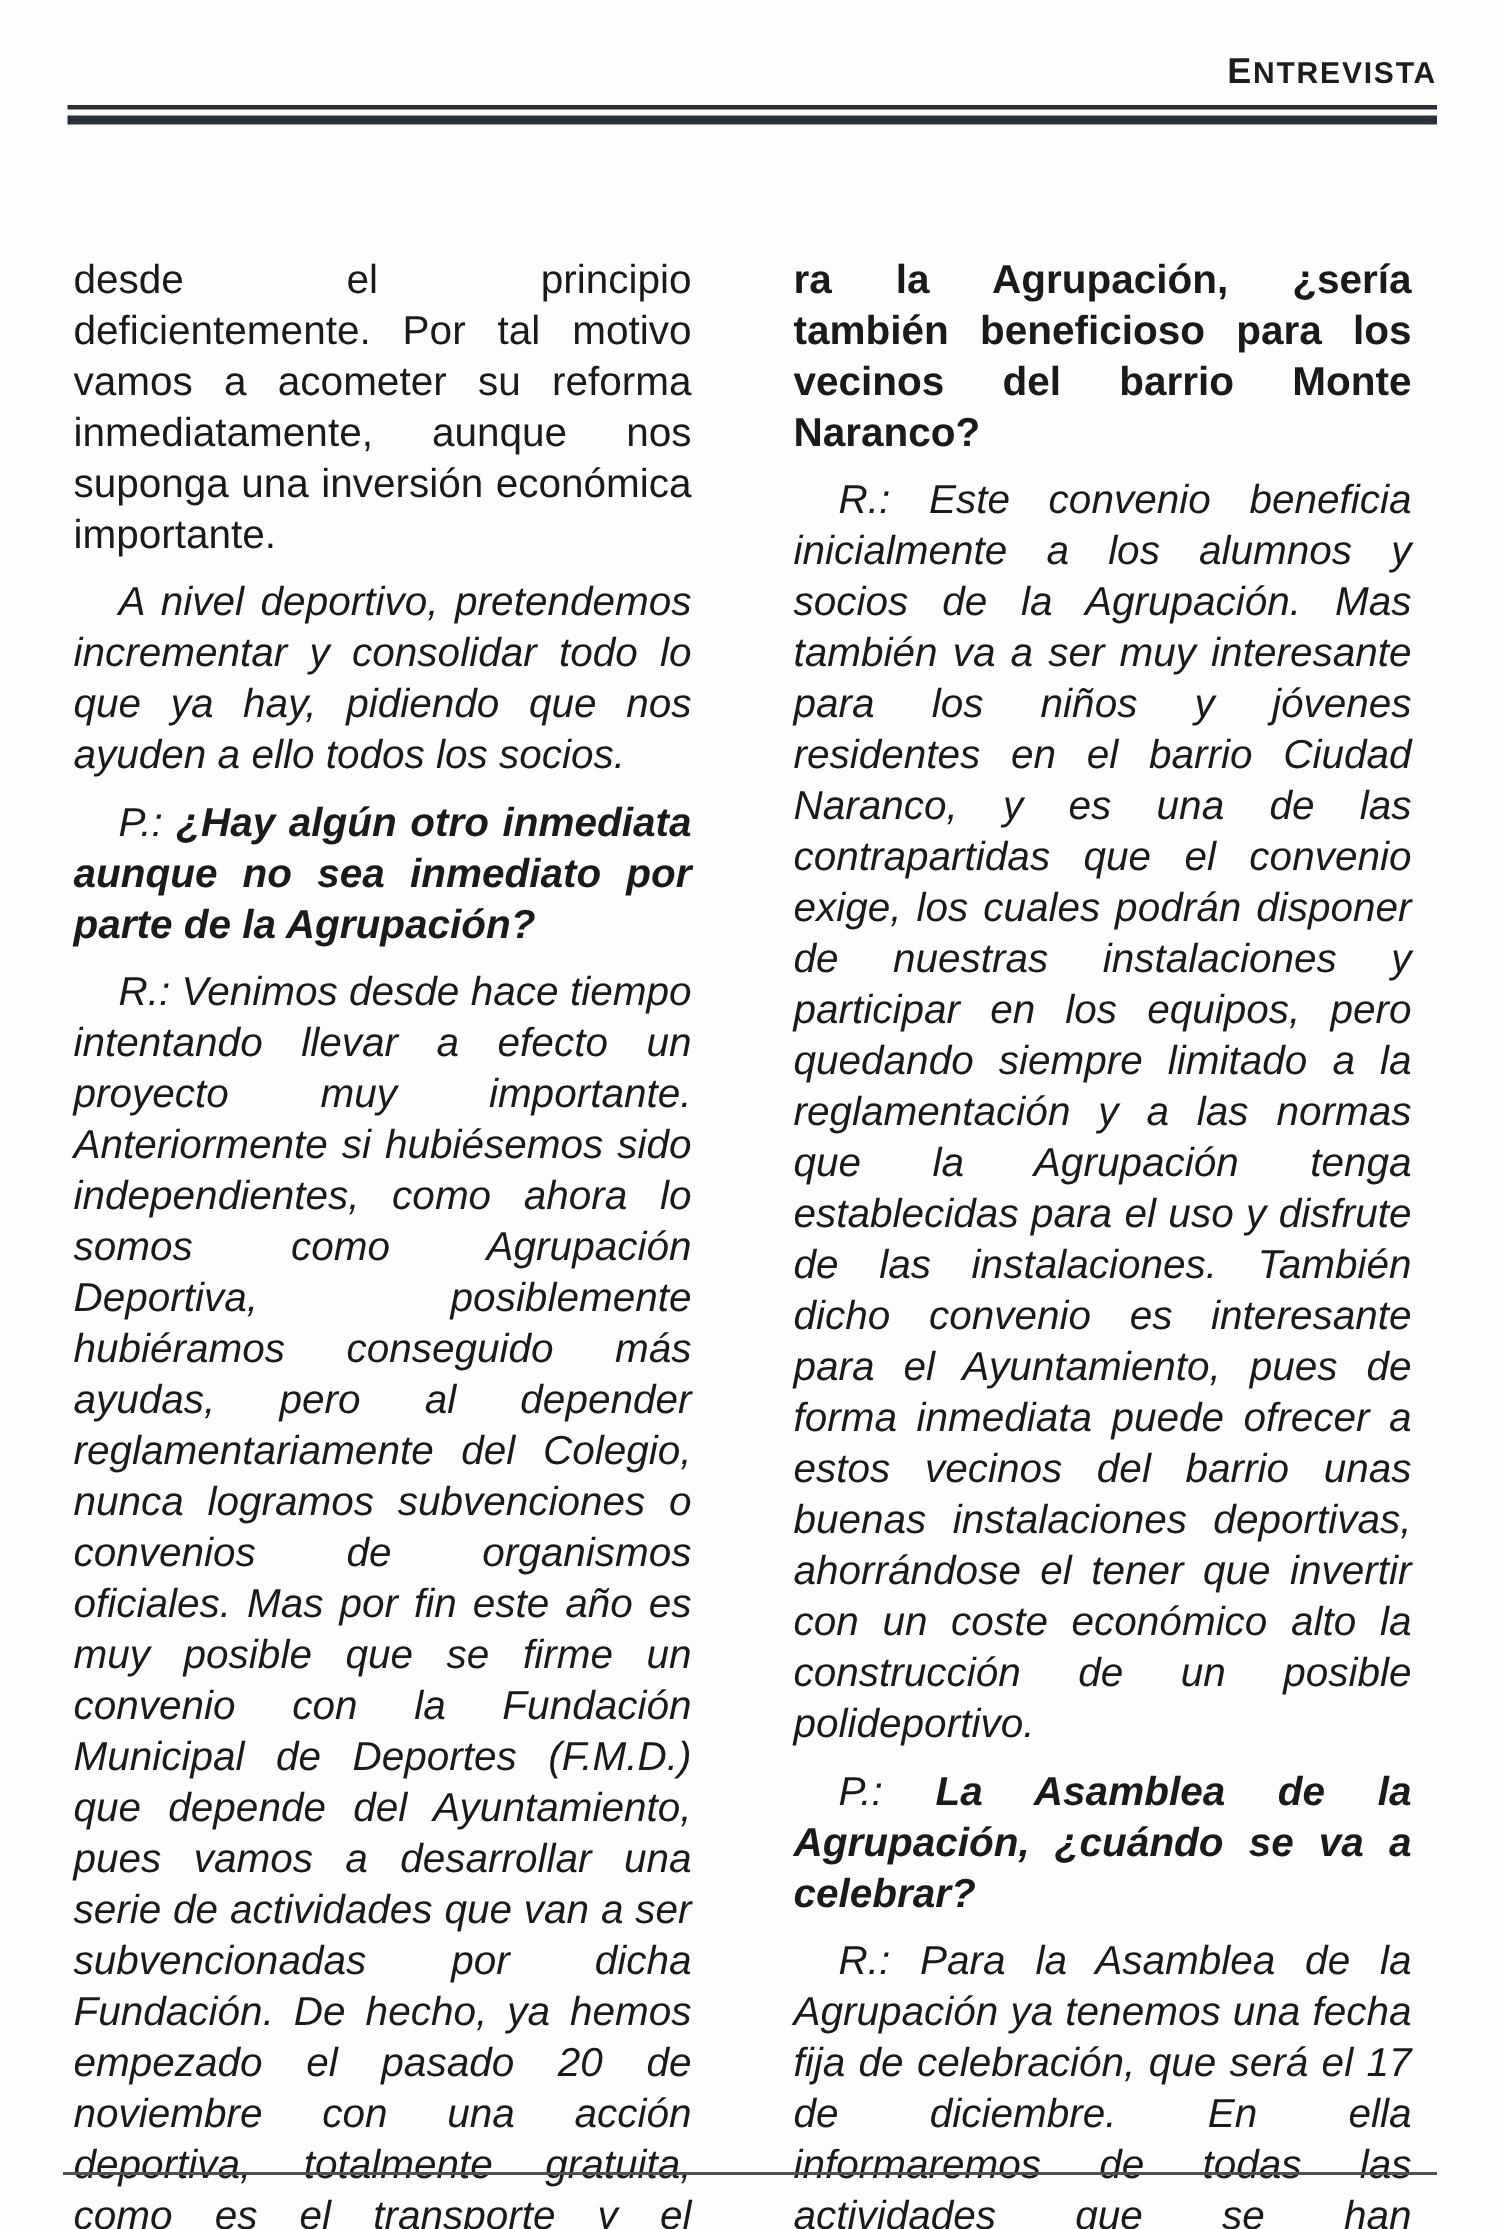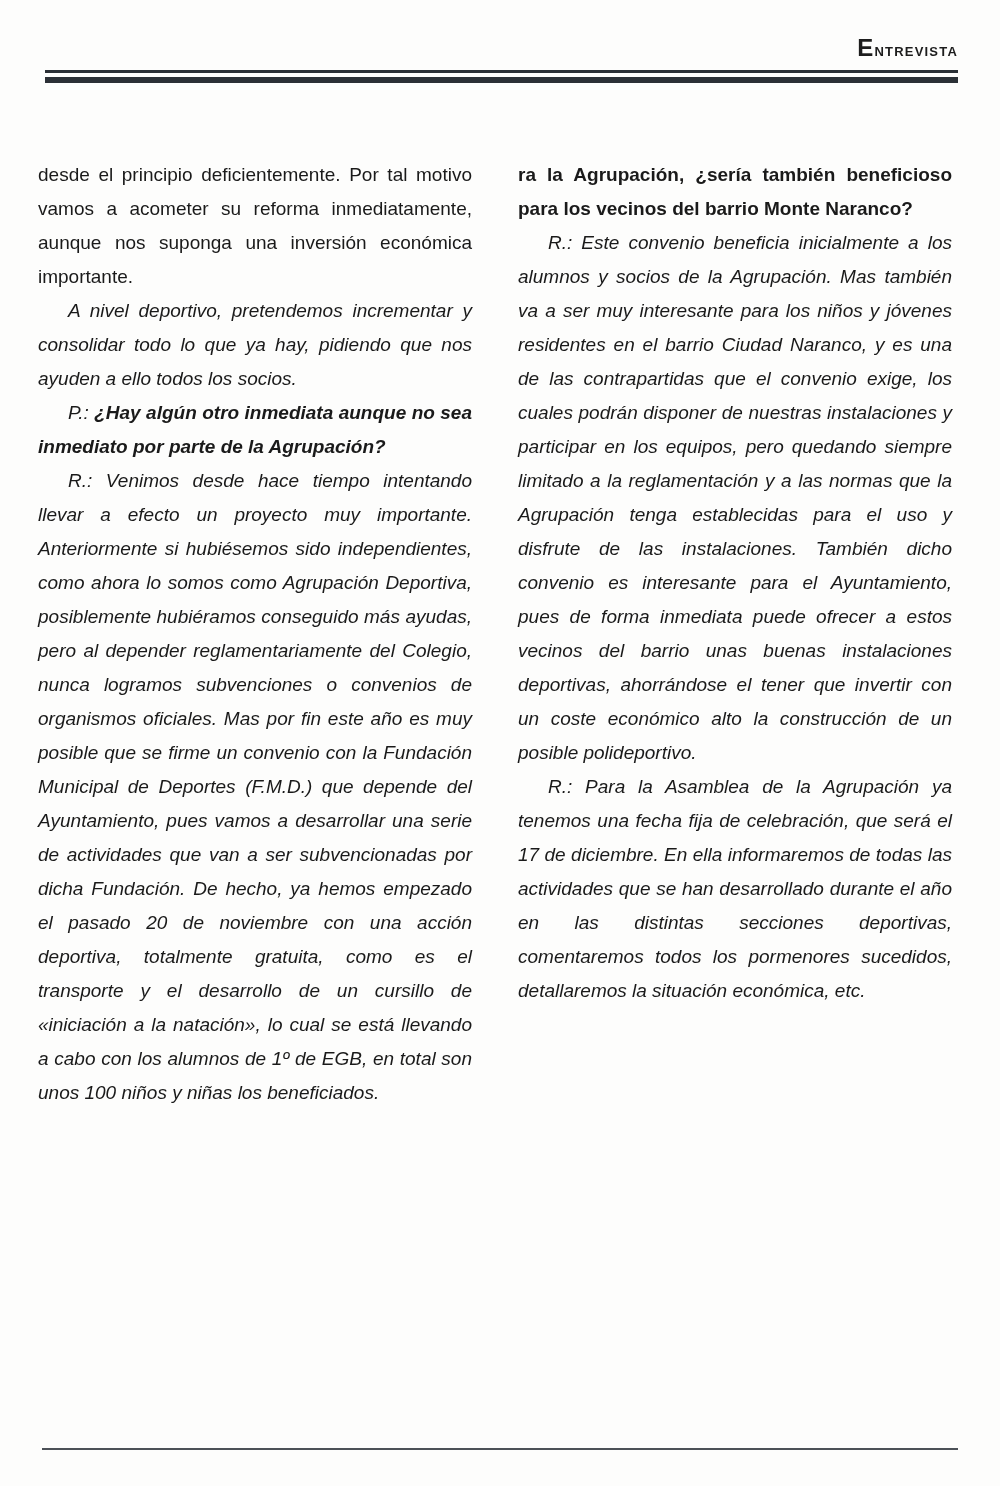--- a/index.html
+++ b/index.html
@@ -24,21 +24,21 @@
 
   
   .running-head {
     position: absolute;
     top: 36px;
     right: 42px;
     text-align: right;
   }
   .running-head .label {
     font-weight: bold;
-    font-size: 13px;
+    font-size: 20px;
     letter-spacing: 1.2px;
     color: #1d1d1d;
     text-transform: uppercase;
     line-height: 1;
     display: inline-block;
   }
   
   .running-head .label::first-letter {
     font-size: 24px;
   }
@@ -77,22 +77,22 @@
     bottom: 60px;
     display: flex;
     gap: 46px;
   }
   .col {
     width: 434px;
     flex: 0 0 434px;
   }
 
   p.body {
-    margin: 0;
-    font-size: 19px;
+    margin: 11px;
+    font-size: 27px;
     line-height: 34px;
     text-align: justify;
     text-justify: inter-word;
     hyphens: manual;
     color: #1a1a1a;
   }
   p.body + p.body {
     margin-top: 0;
     font-style: italic;
   }
@@ -145,20 +145,21 @@
 
 
     </div>
 
     <div class="col">
 
       <p class="body q">ra la Agrupación, ¿sería también beneficioso para los vecinos del barrio Monte Naranco?</p>
 
       <p class="body indent spaced"><span>R.: </span><span>Este convenio beneficia inicialmente a los alumnos y socios de la Agrupación. Mas también va a ser muy interesante para los niños y jóvenes residentes en el barrio Ciudad Naranco, y es una de las contrapartidas que el convenio exige, los cuales podrán disponer de nuestras instalaciones y participar en los equipos, pero quedando siempre limitado a la reglamentación y a las normas que la Agrupación tenga establecidas para el uso y disfrute de las instalaciones. También dicho convenio es interesante para el Ayuntamiento, pues de forma inmediata puede ofrecer a estos vecinos del barrio unas buenas instalaciones deportivas, ahorrándose el tener que invertir con un coste económico alto la construcción de un posible polideportivo.</span></p>
 
+      <p class="body indent spaced q"><span class="marker">P.: </span><span>La Asamblea de la Agrupación, ¿cuándo se va a celebrar?</span></p>
 
       <p class="body indent spaced"><span>R.: </span><span>Para la Asamblea de la Agrupación ya tenemos una fecha fija de celebración, que será el 17 de diciembre. En ella informaremos de todas las actividades que se han desarrollado durante el año en las distintas secciones deportivas, comentaremos todos los pormenores sucedidos, detallaremos la situación económica, etc.</span></p>
 
 
     </div>
 
   </div>
 
   <div class="rule-bottom"></div>
 

